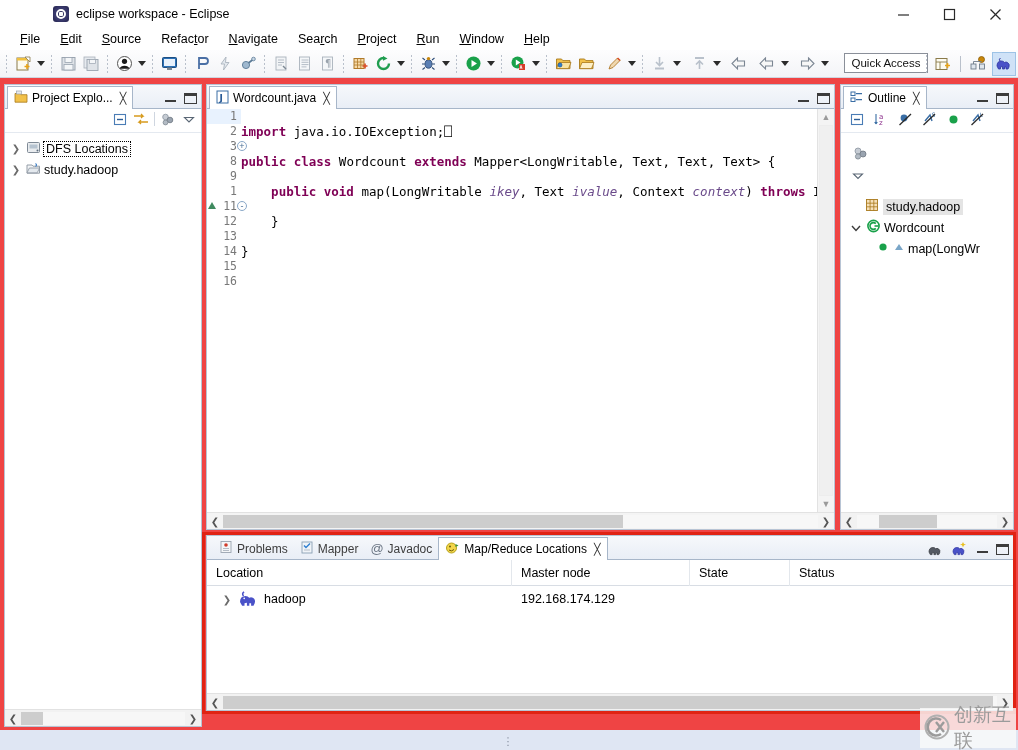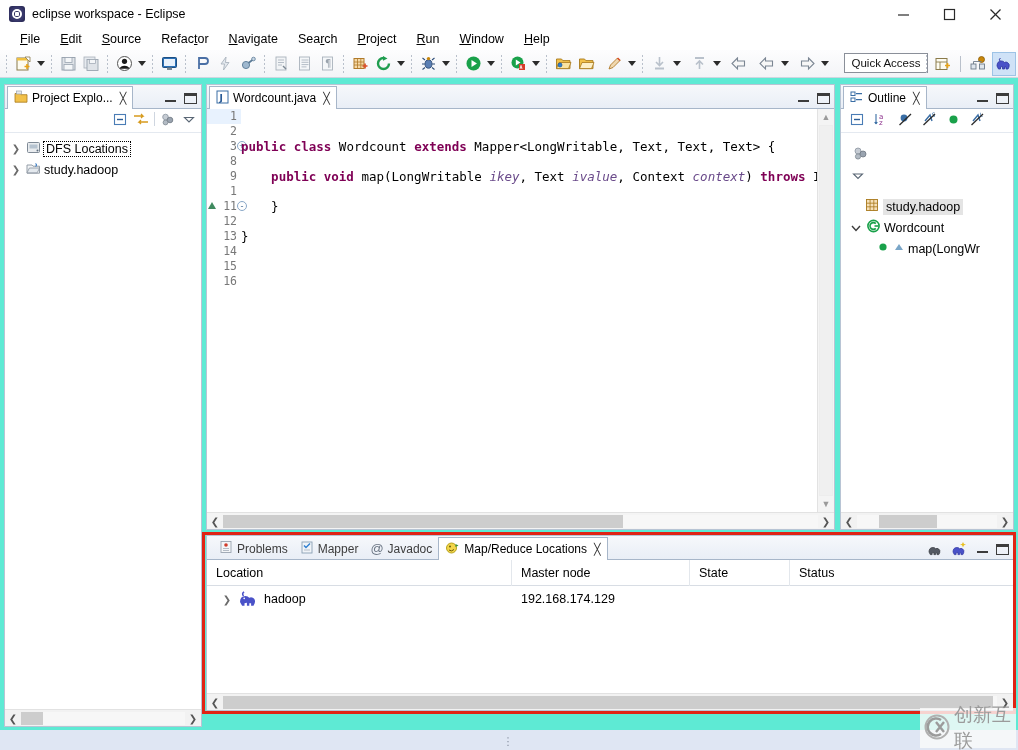--- a/index.html
+++ b/index.html
@@ -2,21 +2,21 @@
 <html><head>
 <meta charset="utf-8">
 <style>
   * { box-sizing: border-box; margin:0; padding:0; }
   body {
     width:1018px; height:750px; overflow:hidden;
     font-family:"Liberation Sans", sans-serif; font-size:12px;
     background:#ffffff; color:#000; position:relative;
   }
   
-  .titlebar{height:28px;background:#fff;display:flex;align-items:center;position:relative;}
+  .titlebar{height:28px;background:#fff;display:flex;align-items:center;position:relative;margin-left:44px;}
   .tb-icon{width:16px;height:16px;margin:0 7px 0 9px;border-radius:3px;
     background:radial-gradient(circle at 50% 50%,#ffffff 0%,#ffffff 18%,#2b2b5a 22%,#3a3a6e 55%,#21214a 100%);
     position:relative;}
   .tb-icon:after{content:"";position:absolute;inset:3px;border-radius:50%;border:2px solid #fff;}
   .tb-title{font-size:12.5px;color:#000;}
   .wincontrols{position:absolute;right:0;top:0;height:28px;display:flex;}
   .wc{width:46px;height:28px;display:flex;align-items:center;justify-content:center;color:#2a2a2a;font-size:13px;}
   .wc svg{display:block;}
   
   .menubar{height:22px;display:flex;align-items:center;padding-left:10px;gap:0px;background:#fff;}
@@ -31,21 +31,21 @@
   .tbtn svg{display:block;}
   .arrowdn{width:11px;height:22px;display:flex;align-items:center;justify-content:center;}
   .arrowdn:after{content:"";border-left:4px solid transparent;border-right:4px solid transparent;border-top:5px solid #2b2b2b;}
   .quickaccess{position:absolute;right:90px;top:3px;width:84px;height:20px;border:1px solid #8a8f99;
     background:#fff;font-size:11.5px;color:#111;display:flex;align-items:center;justify-content:center;}
   .perspbar{position:absolute;right:2px;top:2px;display:flex;align-items:center;gap:2px;}
   .persp-btn{width:24px;height:24px;display:flex;align-items:center;justify-content:center;}
   .persp-btn.sel{background:#cfe2f7;border:1px solid #9dc3e6;}
   .pv-sep{width:1px;height:16px;background:#b9c0cb;margin:0 3px;}
   
-  .workbench{position:absolute;left:0;top:78px;width:1018px;height:672px;background:#5eead4;}
+  .workbench{position:absolute;left:0;top:78px;width:1018px;height:672px;background:#ef4444;}
   .view{position:absolute;background:#fff;border:1px solid #b8c4d4;}
   .view-tabbar{height:24px;background:linear-gradient(#f6f8fb,#e9eef6);
     display:flex;align-items:flex-end;position:relative;border-bottom:1px solid #a7b6c9;}
   .vtab{height:23px;display:flex;align-items:center;gap:4px;padding:0 6px 0 6px;font-size:12px;color:#000;
     background:#fff;border:1px solid #a7b6c9;border-bottom:none;position:relative;top:1px;}
   .vtab.inactive{background:transparent;border:none;color:#3d3d3d;}
   .vtab-close{font-size:11px;color:#333;margin-left:3px;}
   .vtools{position:absolute;right:3px;bottom:3px;display:flex;align-items:center;gap:4px;}
   .vtool{width:16px;height:14px;display:flex;align-items:center;justify-content:center;}
   .minbox{width:13px;height:11px;position:relative;}
@@ -511,20 +511,21 @@
           </div>
           <div style="height: 15px; line-height: 15px; position: relative;">
             <span class="lnum">15</span>
           </div>
           <div style="height: 15px; line-height: 15px; position: relative;">
             <span class="lnum">16</span>
           </div>
         </div>
       <div class="codearea" id="codearea">
           <div class="cline">&nbsp;</div>
+          <div class="cline"><span class="kw2">import</span><span class="plain"> java.io.IOException;</span><span class="plain">⎕</span></div>
           <div class="cline">&nbsp;</div>
           <div class="cline"><span class="kw2">public</span><span class="plain"> </span><span class="kw2">class</span><span class="plain"> Wordcount </span><span class="kw2">extends</span><span class="plain"> Mapper&lt;LongWritable, Text, Text, Text&gt; {</span></div>
           <div class="cline">&nbsp;</div>
           <div class="cline"><span class="plain">    </span><span class="kw2">public</span><span class="plain"> </span><span class="kw2">void</span><span class="plain"> map(LongWritable </span><span class="param">ikey</span><span class="plain">, Text </span><span class="param">ivalue</span><span class="plain">, Context </span><span class="param">context</span><span class="plain">) </span><span class="kw2">throws</span><span class="plain"> IOExc</span></div>
           <div class="cline">&nbsp;</div>
           <div class="cline"><span class="plain">    }</span></div>
           <div class="cline">&nbsp;</div>
           <div class="cline"><span class="plain">}</span></div>
           <div class="cline">&nbsp;</div>
         </div>

